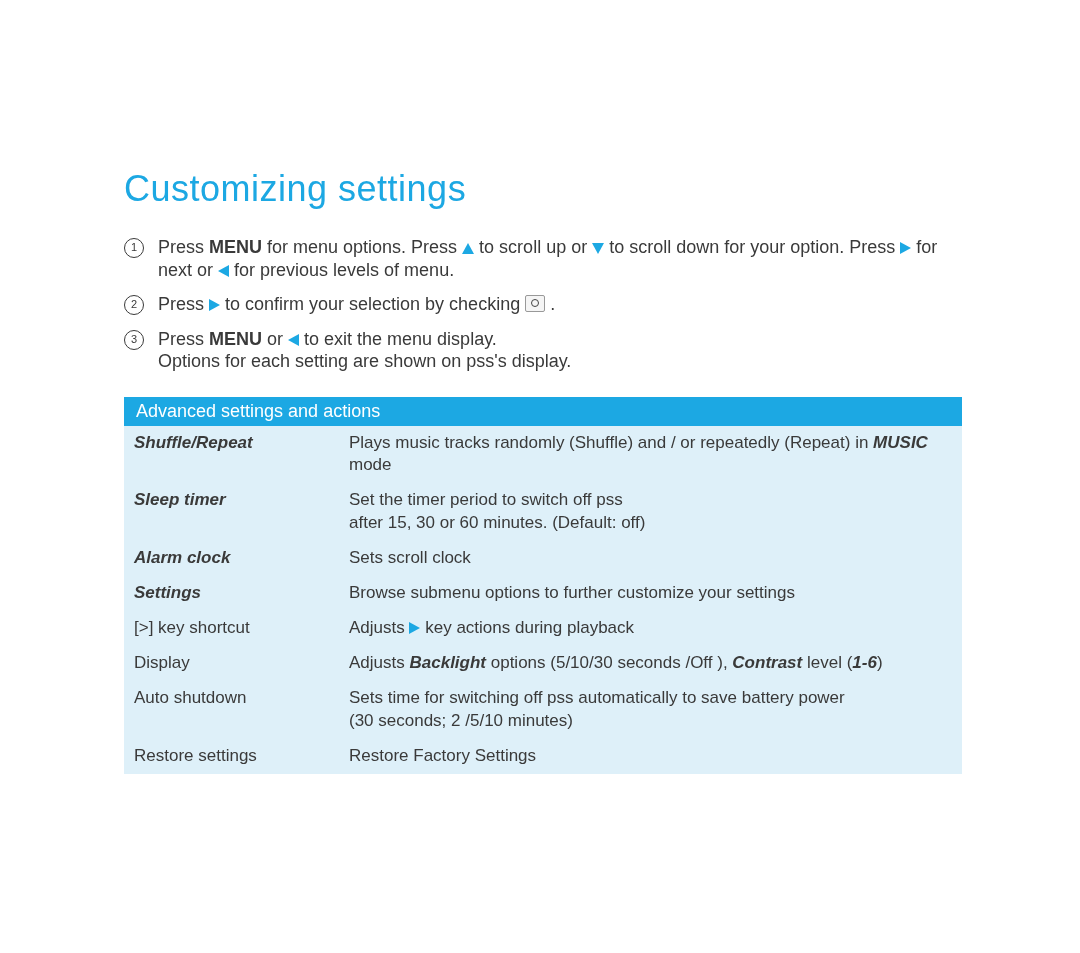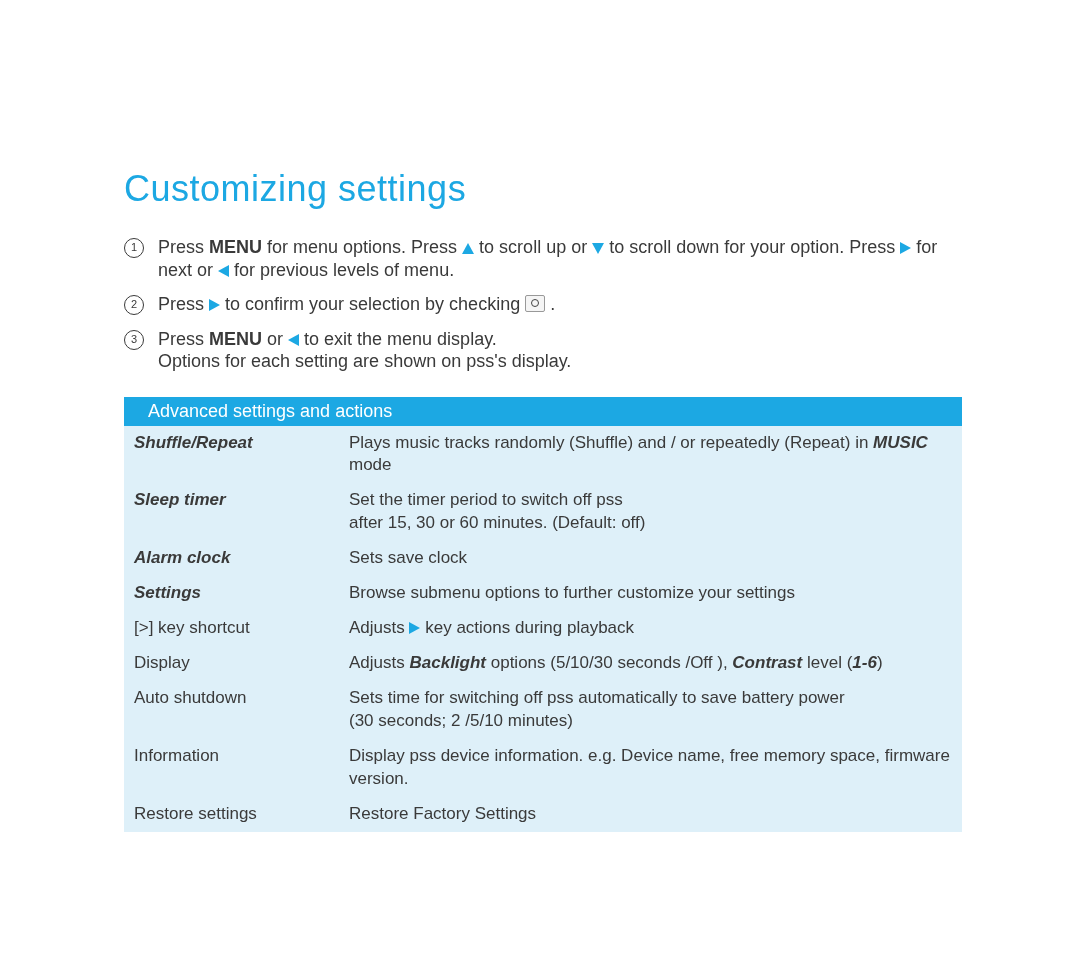--- a/index.html
+++ b/index.html
@@ -83,21 +83,21 @@
     left:5px; top:3px;
   }
 
   .table-wrap {
     margin-top: 4px;
   }
   .table-header {
     background:#1ca8e3;
     color:#ffffff;
     font-size:18px;
-    padding:4px 24px;
+    padding:4px 12px;
   }
   table.settings {
     width:100%;
     border-collapse:collapse;
     background:#def0f9;
     font-size:17px;
   }
   table.settings td {
     vertical-align: top;
     padding: 6px 10px 6px 10px;
@@ -148,43 +148,39 @@
           <tr>
             <td class="col1"><span class="b">Shuffle/Repeat</span></td>
             <td><span>Plays music tracks randomly (</span><span class="i">Shuffle</span><span>) and / or repeatedly (</span><span class="i">Repeat</span><span>) in </span><span class="b">MUSIC</span><span> mode</span></td>
           </tr>
           <tr>
             <td class="col1"><span class="b">Sleep timer</span></td>
             <td><span>Set the timer period to switch off pss</span><br><span>after 15, 30 or 60 minutes.  (Default: off)</span></td>
           </tr>
           <tr>
             <td class="col1"><span class="b">Alarm clock</span></td>
-            <td><span>Sets save clock</span></td>
+            <td><span>Sets scroll clock</span></td>
           </tr>
           <tr>
             <td class="col1"><span class="b">Settings</span></td>
             <td><span>Browse submenu options to further customize your settings</span></td>
           </tr>
           <tr>
             <td class="col1">[&gt;] key shortcut</td>
             <td><span>Adjusts </span><span class="tri tri-right"></span><span> key actions during playback</span></td>
           </tr>
           <tr>
             <td class="col1">Display</td>
             <td><span>Adjusts </span><span class="b">Backlight</span><span> options (5/10/30 seconds /Off ), </span><span class="b">Contrast</span><span> level (</span><span class="b">1-6</span><span>)</span></td>
           </tr>
           <tr>
             <td class="col1">Auto shutdown</td>
             <td><span>Sets time for switching off pss automatically to save battery power</span><br><span>(30 seconds; 2 /5/10 minutes)</span></td>
           </tr>
           <tr>
-            <td class="col1">Information</td>
-            <td><span>Display pss device information. e.g. Device name, free memory space, firmware version.</span></td>
-          </tr>
-          <tr>
             <td class="col1">Restore settings</td>
             <td><span>Restore Factory Settings</span></td>
           </tr>
         </tbody>
     </table>
   </div>
 
 </div>
 
 </body></html>

